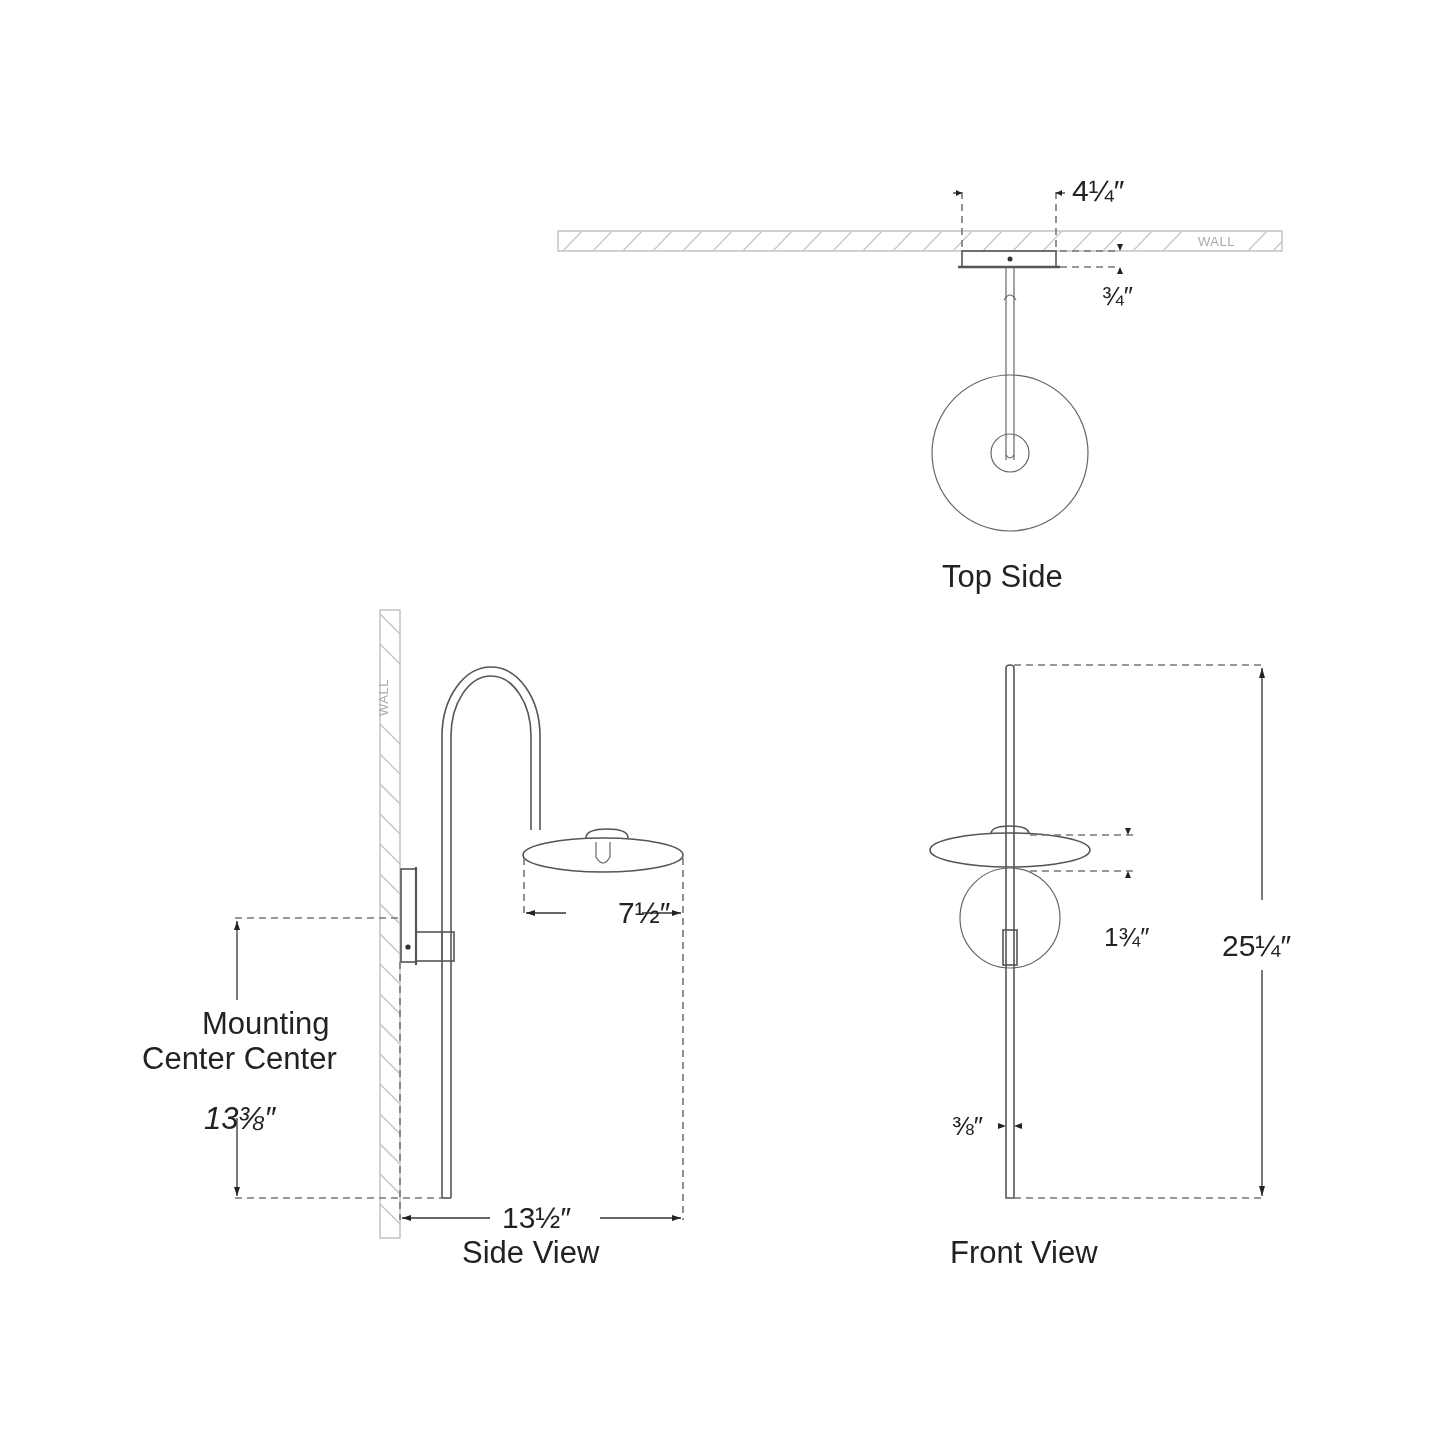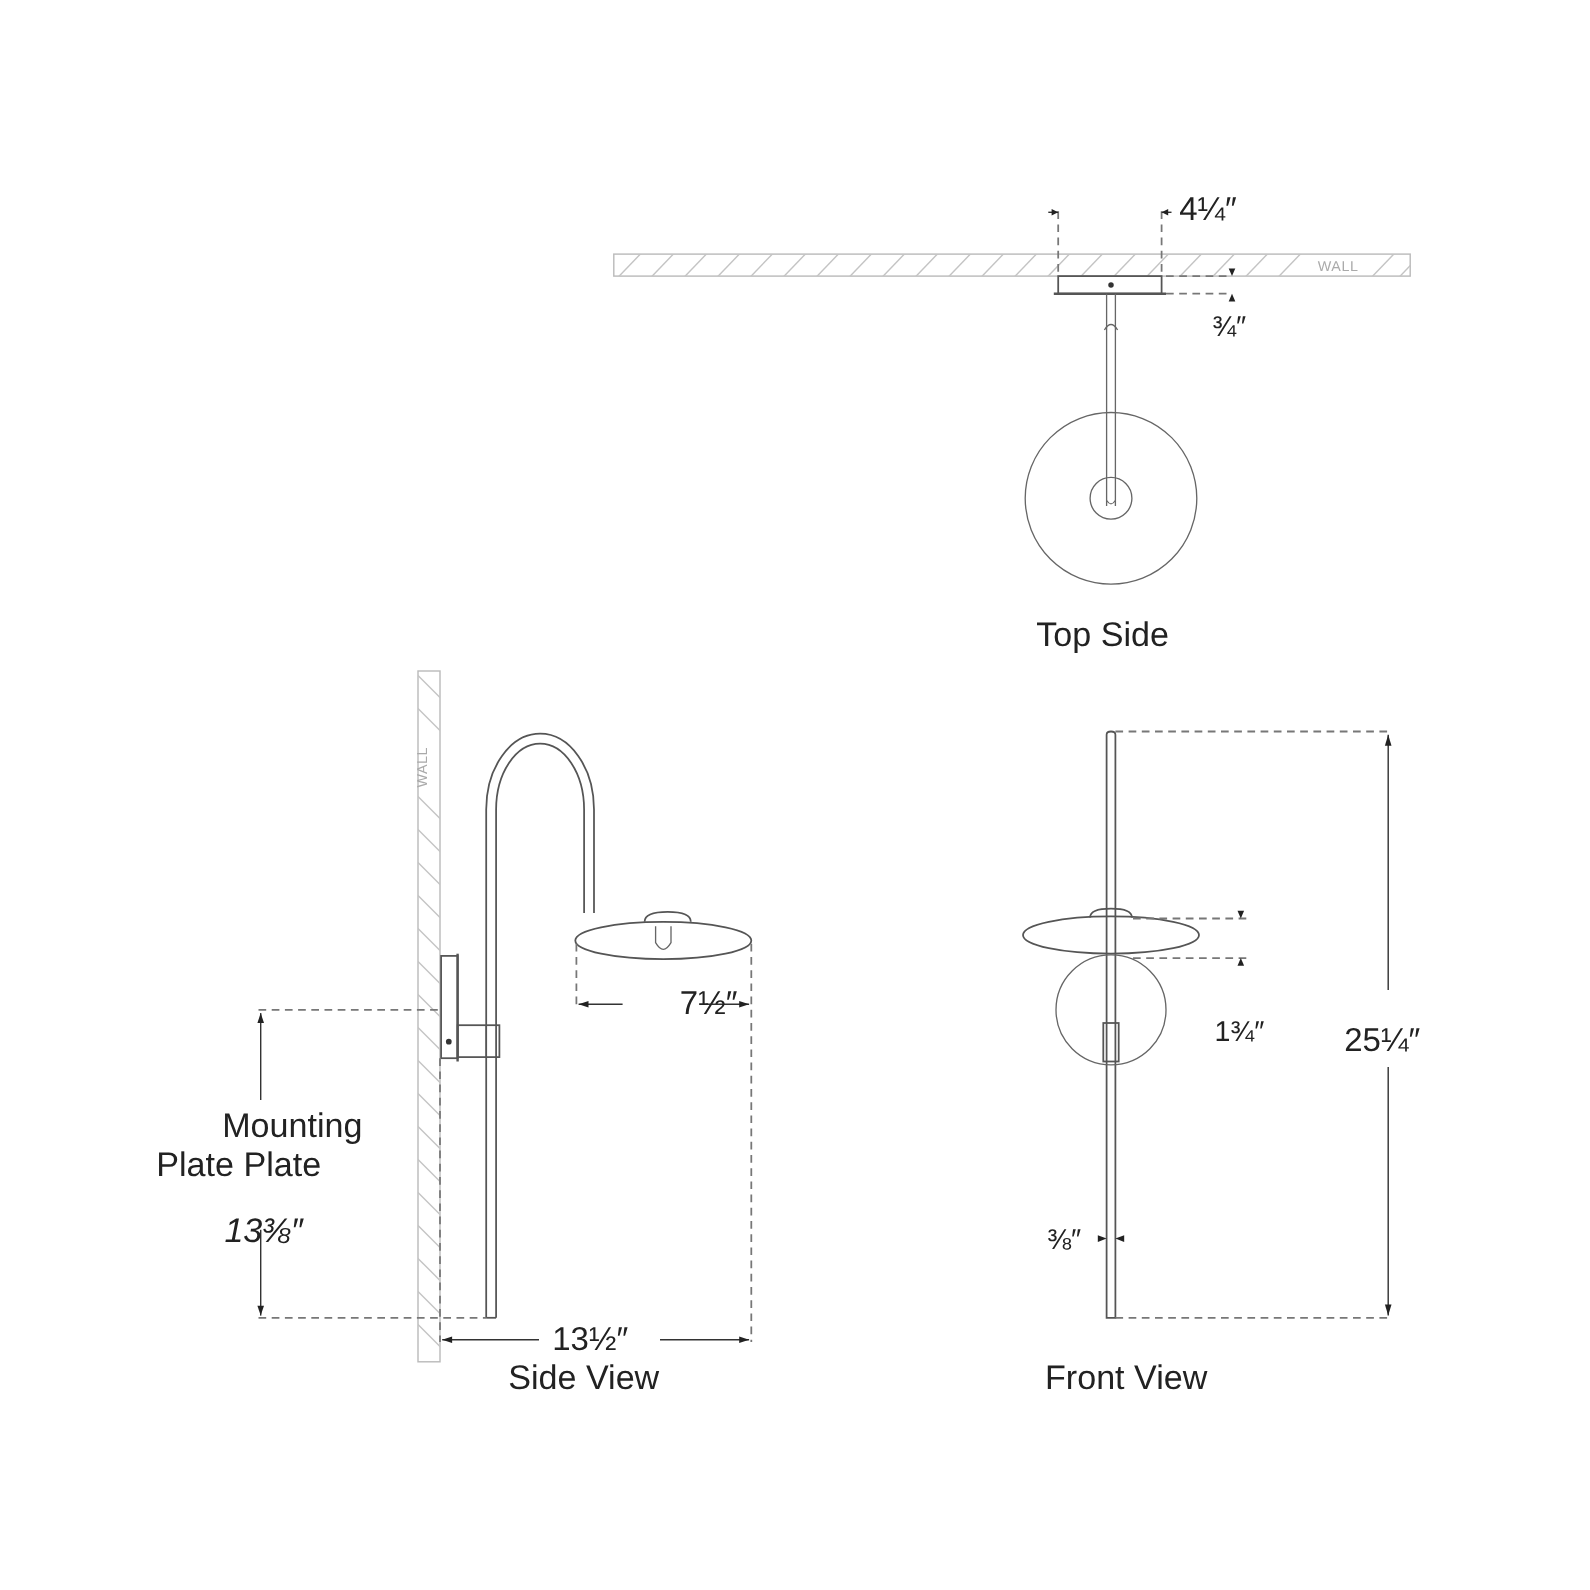--- a/index.html
+++ b/index.html
@@ -167,21 +167,21 @@
 </svg>
 
 <div class="label dim" style="left:1072px; top:176px;">4¼″</div>
 <div class="wall-label" style="left:1198px; top:234px;">WALL</div>
 <div class="label dim-sm" style="left:1102px; top:283px;">¾″</div>
 <div class="label view-title" style="left:942px; top:561px;">Top Side</div>
 
 <div class="wall-label" style="left:376px; top:690px; transform: rotate(-90deg); transform-origin: left top; top:716px;">WALL</div>
 <div class="label dim" style="left:574px; top:898px;margin-left:44px;">7½″</div>
 <div class="label view-title" style="left:166px; top:1008px;margin-left:36px;">Mounting</div>
-<div class="label view-title" style="left:142px; top:1043px;">Plate Plate</div>
+<div class="label view-title" style="left:142px; top:1043px;">Center Center</div>
 <div class="label view-title" style="left:204px; top:1103px;font-style:italic;">13⅜″</div>
 <div class="label dim" style="left:502px; top:1203px;">13½″</div>
 <div class="label view-title" style="left:462px; top:1237px;text-align:center;">Side View</div>
 
 <div class="label dim-sm" style="left:1104px; top:924px;">1¾″</div>
 <div class="label dim" style="left:1222px; top:918px;margin-top:13px;">25¼″</div>
 <div class="label dim-sm" style="left:952px; top:1113px;">⅜″</div>
 <div class="label view-title" style="left:950px; top:1237px;">Front View</div>
 
 </body></html>

